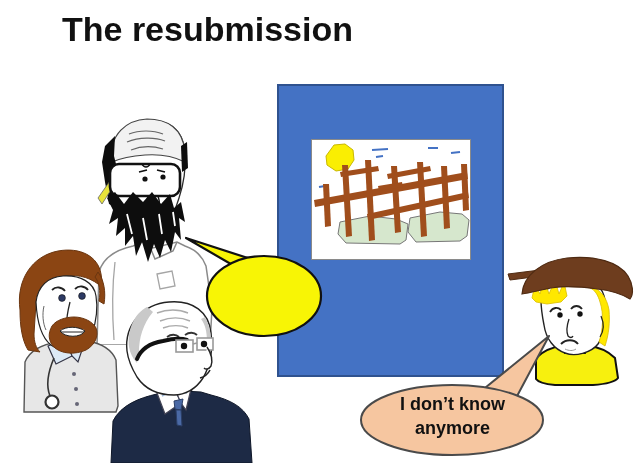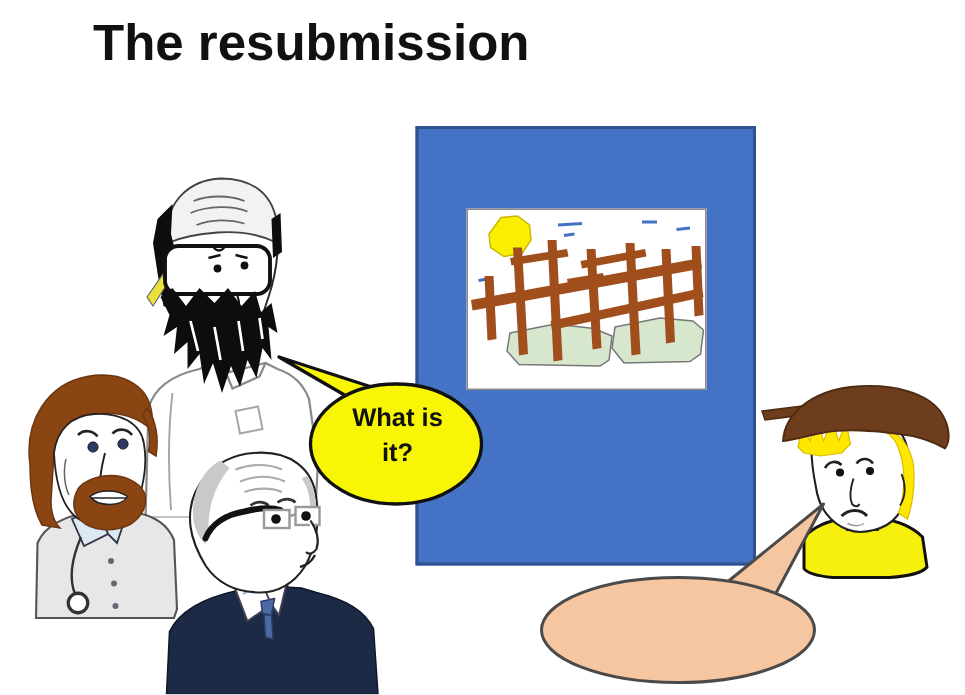--- a/index.html
+++ b/index.html
@@ -171,21 +171,21 @@
       <path d="M58,92 C63,87 71,87 75,92" fill="none" stroke="#222" stroke-width="2"></path>
       <path d="M62,97 C66,99 70,99 73,97" fill="none" stroke="#999" stroke-width="1"></path>
       <path d="M98,64 C101,71 101,79 97,85" fill="none" stroke="#222" stroke-width="1.2"></path>
     </g>
   </svg>
 
   <svg class="abs bubble" style="left:178px;top:228px" width="150" height="115" viewBox="0 0 150 115">
     <polygon points="8,10 58,39 79,33" stroke="#111" stroke-width="2.2" stroke-linejoin="round" fill="#F8F505"></polygon>
     <ellipse cx="86" cy="68" rx="57" ry="40" stroke="#111" stroke-width="2.2" fill="#F8F505"></ellipse>
   </svg>
-  <div class="abs bubble-text" style="left:215px;top:268px;width:100px">What is
-it?</div>
 
   <svg class="abs bubble" style="left:358px;top:330px" width="200" height="133" viewBox="0 0 200 133">
     <polygon points="191,6 122,62 158,68" stroke="#4A4A4A" stroke-width="2" stroke-linejoin="round" fill="#F6C6A0"></polygon>
     <ellipse cx="94" cy="90" rx="91" ry="35" stroke="#4A4A4A" stroke-width="2" fill="#F6C6A0"></ellipse>
   </svg>
+  <div class="abs bubble-text" style="left:385px;top:392px;width:135px;font-size:18px">I don’t know
+anymore</div>
 
 </div>
 
 </body></html>

